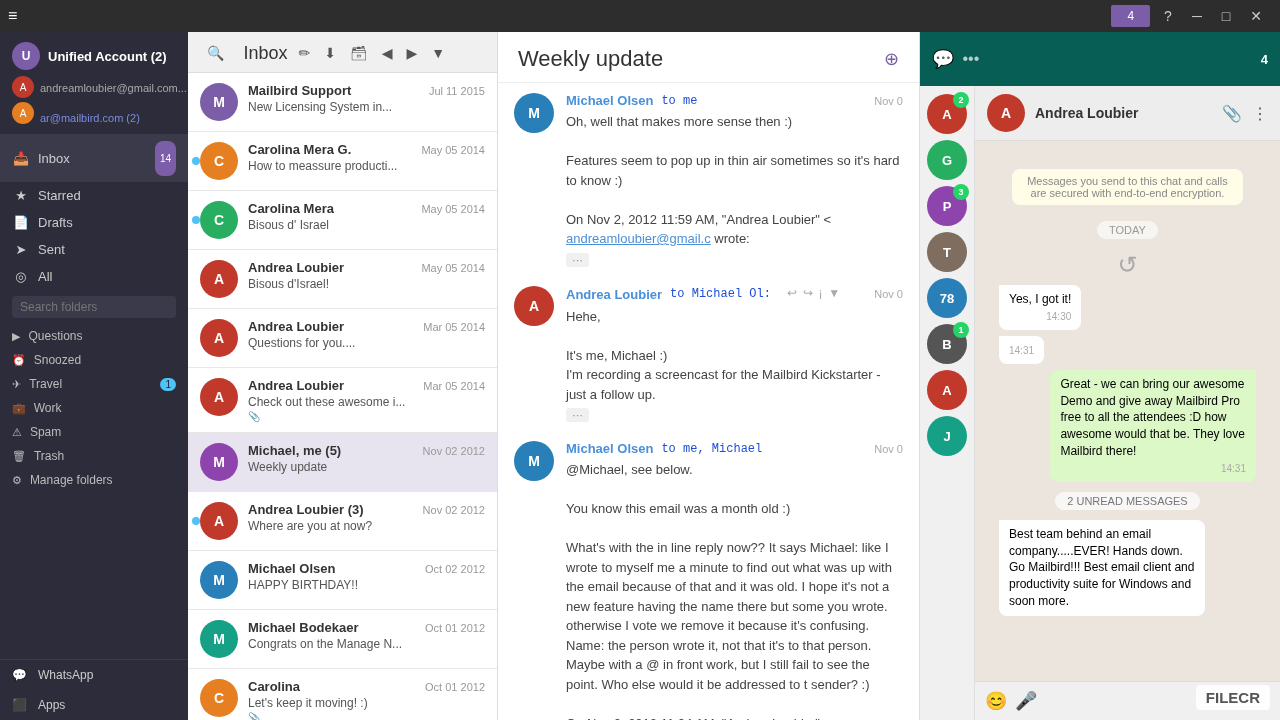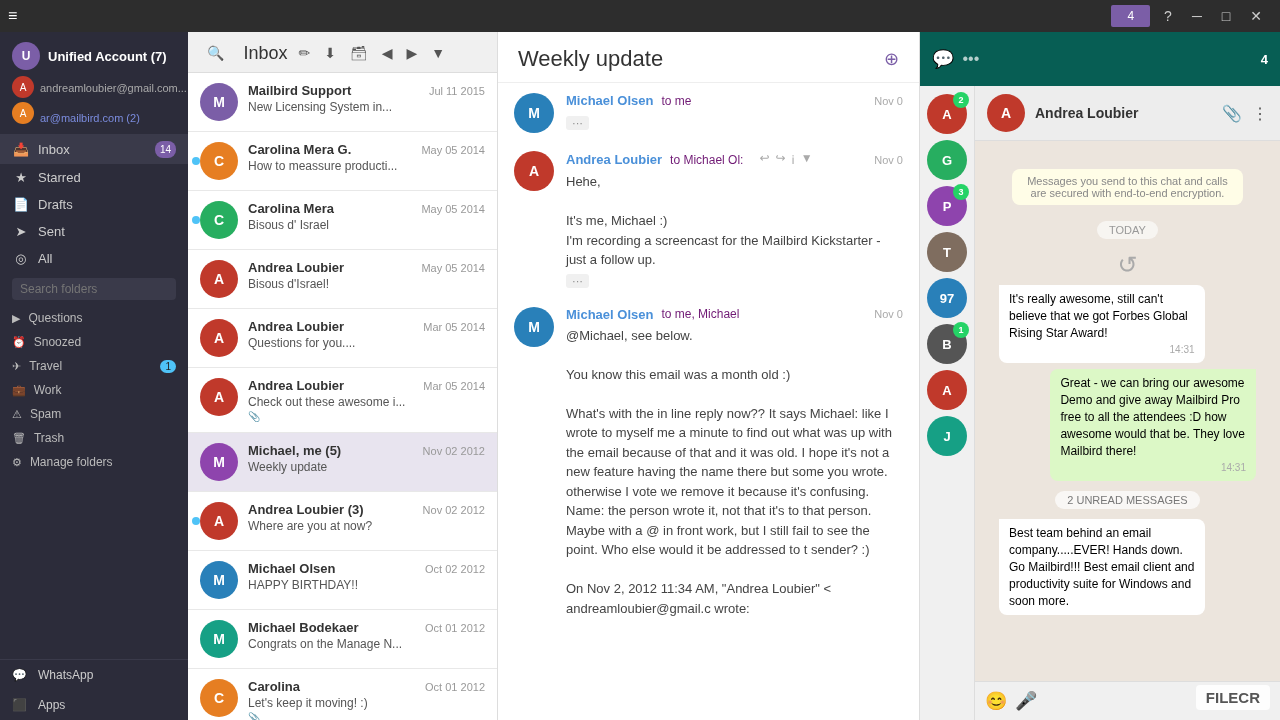--- a/index.html
+++ b/index.html
@@ -18,21 +18,21 @@
     
     .sidebar { width: 188px; background: #2c2c3a; color: #ccc; display: flex; flex-direction: column; flex-shrink: 0; overflow-y: auto; }
     .sidebar-account { padding: 10px 12px; border-bottom: 1px solid #3a3a4a; }
     .sidebar-account-title { color: #fff; font-size: 13px; font-weight: bold; }
     .sidebar-account-sub { color: #aaa; font-size: 11px; margin-top: 2px; }
     .sidebar-account-sub2 { color: #7b8cde; font-size: 11px; margin-top: 9px; }
 
     .sidebar-item { display: flex; align-items: center; padding: 6px 12px; cursor: pointer; font-size: 13px; color: #ccc; }
     .sidebar-item.active { background: #3a3a4a; }
     .sidebar-item .icon { width: 18px; margin-right: 8px; font-size: 13px; text-align: center; }
-    .sidebar-item .badge { background: #7b5ea7; color: white; font-size: 10px; padding: 3px 5px; border-radius: 8px; margin-left: auto; }
+    .sidebar-item .badge { background: #7b5ea7; color: white; font-size: 10px; padding: 12px 5px; border-radius: 8px; margin-left: auto; }
 
     .sidebar-search { padding: 6px 12px; }
     .sidebar-search input { width: 100%; background: #3a3a4a; border: none; color: #ccc; padding: 4px 8px; border-radius: 4px; font-size: 12px; outline: none; }
     .sidebar-folder { display: flex; align-items: center; padding: 5px 12px; cursor: pointer; font-size: 12px; color: #bbb; }
     .sidebar-folder .folder-icon { margin-right: 8px; font-size: 11px; }
     .sidebar-folder .folder-badge { margin-left: auto; background: #4fc3f7; color: #222; font-size: 10px; padding: 1px 5px; border-radius: 8px; }
 
     .sidebar-bottom { margin-top: auto; border-top: 1px solid #3a3a4a; }
     .sidebar-bottom-item { display: flex; align-items: center; padding: 8px 12px; cursor: pointer; color: #ccc; font-size: 12px; }
     .sidebar-bottom-item .icon { width: 18px; margin-right: 8px; }
@@ -61,21 +61,21 @@
     .email-view-header { padding: 14px 20px 10px; border-bottom: 1px solid #eee; display: flex; align-items: center; }
     .email-view-title { font-size: 22px; font-weight: 300; color: #333; flex: 1; }
     .email-view-add { color: #7b5ea7; font-size: 18px; cursor: pointer; }
 
     .email-thread { overflow-y: auto; flex: 1; padding: 10px 16px; }
     .thread-message { display: flex; margin-bottom: 18px; }
     .thread-avatar { width: 40px; height: 40px; border-radius: 50%; margin-right: 12px; flex-shrink: 0; display: flex; align-items: center; justify-content: center; font-size: 14px; font-weight: bold; color: white; }
     .thread-content { flex: 1; }
     .thread-header { display: flex; align-items: center; gap: 8px; margin-bottom: 4px; }
     .thread-sender { font-size: 13px; font-weight: 600; color: #4a90d9; }
-    .thread-to { font-size: 12px; color: #701a75; }
+    .thread-to { font-size: 12px; color: #1d4ed8; font-family: Liberation Mono, monospace; }
     .thread-date { font-size: 11px; color: #aaa; margin-left: auto; }
     .thread-actions { display: flex; gap: 6px; margin-left: 8px; }
     .thread-action { color: #aaa; font-size: 12px; cursor: pointer; }
     .thread-body { font-size: 13px; color: #444; line-height: 1.5; }
     .thread-body a { color: #4a90d9; }
     .thread-show-more { display: inline-block; background: #f0f0f0; border-radius: 3px; padding: 1px 6px; font-size: 11px; color: #888; cursor: pointer; margin-top: 4px; }
 
     
     .wa-panel { width: 360px; background: #ece5dd; display: flex; flex-direction: column; flex-shrink: 0; }
     .wa-header { background: #075e54; color: white; padding: 8px 12px; display: flex; align-items: center; gap: 8px; height: 54px; }
@@ -122,21 +122,21 @@
   <span class="titlebar-btn">□</span>
   <span class="titlebar-btn titlebar-close">✕</span>
 </div>
 
 <div class="main-container">
 
   <div class="sidebar">
     <div class="sidebar-account">
       <div style="display:flex;align-items:center;gap:8px;margin-bottom:6px;">
         <div style="width:28px;height:28px;border-radius:50%;background:#7b5ea7;display:flex;align-items:center;justify-content:center;color:white;font-size:12px;font-weight:bold;flex-shrink:0;">U</div>
-        <div class="sidebar-account-title">Unified Account (7)</div>
+        <div class="sidebar-account-title">Unified Account (2)</div>
       </div>
       <div style="display:flex;align-items:center;gap:6px;">
         <div style="width:22px;height:22px;border-radius:50%;background:#c0392b;display:flex;align-items:center;justify-content:center;color:white;font-size:10px;flex-shrink:0;">A</div>
         <div class="sidebar-account-sub">andreamloubier@gmail.com...</div>
       </div>
       <div style="display:flex;align-items:center;gap:6px;margin-top:4px;">
         <div style="width:22px;height:22px;border-radius:50%;background:#e67e22;display:flex;align-items:center;justify-content:center;color:white;font-size:10px;flex-shrink:0;">A</div>
         <div class="sidebar-account-sub2">ar@mailbird.com (2)</div>
       </div>
     </div>
@@ -350,20 +350,21 @@
     <div class="email-thread" id="thread-container">
     <div class="thread-message">
     <div class="thread-avatar" style="background:#2980b9;">M</div>
     <div class="thread-content">
       <div class="thread-header">
         <span class="thread-sender">Michael Olsen</span>
         <span class="thread-to">to me</span>
 
         <span class="thread-date">Nov 0</span>
       </div>
+      <div class="thread-body">Oh, well that makes more sense then :)<br><br>Features seem to pop up in thin air sometimes so it's hard to know :)<br><br>On Nov 2, 2012 11:59 AM, "Andrea Loubier" &lt; <a href="#">andreamloubier@gmail.c</a> wrote:</div>
       <span class="thread-show-more">···</span>
     </div>
   </div>
         <div class="thread-message">
     <div class="thread-avatar" style="background:#c0392b;">A</div>
     <div class="thread-content">
       <div class="thread-header">
         <span class="thread-sender">Andrea Loubier</span>
         <span class="thread-to">to Michael Ol:</span>
 
@@ -403,42 +404,45 @@
       <span style="color:white;font-size:13px;font-weight:600;">4</span>
     </div>
 
     <div class="wa-body">
 
       <div class="wa-contact-list" id="wa-contacts">
       <div class="wa-contact" style="background: rgb(192, 57, 43);">A<span class="badge">2</span></div>
           <div class="wa-contact" style="background: rgb(39, 174, 96);">G</div>
           <div class="wa-contact" style="background: rgb(142, 68, 173);">P<span class="badge">3</span></div>
           <div class="wa-contact" style="background: rgb(127, 109, 95);">T</div>
-          <div class="wa-contact" style="background: rgb(41, 128, 185);">97</div>
+          <div class="wa-contact" style="background: rgb(41, 128, 185);">78</div>
           <div class="wa-contact" style="background: rgb(85, 85, 85);">B<span class="badge">1</span></div>
           <div class="wa-contact" style="background: rgb(192, 57, 43);">A</div>
           <div class="wa-contact" style="background: rgb(22, 160, 133);">J</div>
         </div>
 
       <div class="wa-chat">
         <div class="wa-chat-header">
           <div style="width:38px;height:38px;border-radius:50%;background:#c0392b;display:flex;align-items:center;justify-content:center;color:white;font-size:14px;font-weight:bold;overflow:hidden;flex-shrink:0;">A</div>
           <span class="wa-chat-name">Andrea Loubier</span>
           <div class="wa-chat-icons">
             <span>📎</span>
             <span>⋮</span>
           </div>
         </div>
 
         <div class="wa-messages" id="wa-messages-container">
         <div class="wa-security-msg">Messages you send to this chat and calls are secured with end-to-end encryption.</div>
             <div class="wa-today">TODAY</div>
             <div style="align-self: center; color: rgb(170, 170, 170); font-size: 24px;">↺</div>
             <div class="wa-msg incoming">
-              <div>It's really awesome, still can't believe that we got Forbes Global Rising Star Award!</div>
+              <div>Yes, I got it!</div>
+              <div class="time">14:30</div>
+            </div>
+            <div class="wa-msg incoming">
               <div class="time">14:31</div>
             </div>
             <div class="wa-msg outgoing">
               <div>Great - we can bring our awesome Demo and give away Mailbird Pro free to all the attendees :D how awesome would that be. They love Mailbird there!</div>
               <div class="time">14:31</div>
             </div>
             <div class="wa-unread-banner">2 UNREAD MESSAGES</div>
             <div class="wa-msg incoming">
               <div>Best team behind an email company.....EVER! Hands down. Go Mailbird!!! Best email client and productivity suite for Windows and soon more.</div>
             </div>

